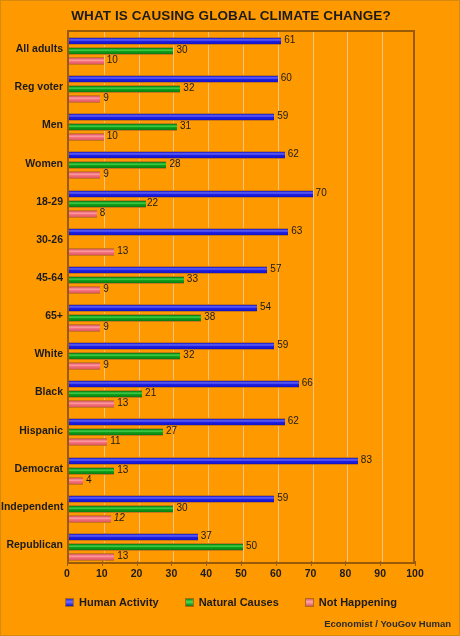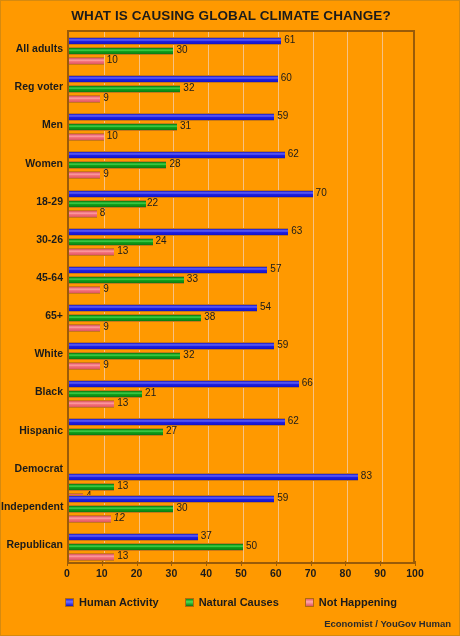--- a/index.html
+++ b/index.html
@@ -291,24 +291,20 @@
           <div class="bar-line" style="top: 25.0714px; width: 348px;">
             <div class="bar nothap" title="18-29 — Not Happening: 8" style="width: 27.84px;"></div>
             <span class="bar-value" style="left: 30.84px;">8</span>
           </div>
         </div>
         <div class="cat-group" style="top: 190.714px; height: 38.1429px;">
           <div class="bar-line" style="top: 5.07143px; width: 348px;">
             <div class="bar human" title="30-44 — Human Activity: 63" style="width: 219.24px;"></div>
             <span class="bar-value" style="left: 222.24px;">63</span>
           </div>
-          <div class="bar-line" style="top: 15.0714px; width: 348px;">
-            <div class="bar natural" title="30-44 — Natural Causes: 24" style="width: 83.52px;"></div>
-            <span class="bar-value" style="left: 86.52px;">24</span>
-          </div>
           <div class="bar-line" style="top: 25.0714px; width: 348px;">
             <div class="bar nothap" title="30-44 — Not Happening: 13" style="width: 45.24px;"></div>
             <span class="bar-value" style="left: 48.24px;">13</span>
           </div>
         </div>
         <div class="cat-group" style="top: 228.857px; height: 38.1429px;">
           <div class="bar-line" style="top: 5.07143px; width: 348px;">
             <div class="bar human" title="45-64 — Human Activity: 57" style="width: 198.36px;"></div>
             <span class="bar-value" style="left: 201.36px;">57</span>
           </div>
@@ -365,22 +361,26 @@
         </div>
         <div class="cat-group" style="top: 381.429px; height: 38.1429px;">
           <div class="bar-line" style="top: 5.07143px; width: 348px;">
             <div class="bar human" title="Hispanic — Human Activity: 62" style="width: 215.76px;"></div>
             <span class="bar-value" style="left: 218.76px;">62</span>
           </div>
           <div class="bar-line" style="top: 15.0714px; width: 348px;">
             <div class="bar natural" title="Hispanic — Natural Causes: 27" style="width: 93.96px;"></div>
             <span class="bar-value" style="left: 96.96px;">27</span>
           </div>
-        </div>
-        <div class="cat-group" style="top: 419.571px; height: 38.1429px; margin-top: 16px;">
+          <div class="bar-line" style="top: 25.0714px; width: 348px;">
+            <div class="bar nothap" title="Hispanic — Not Happening: 11" style="width: 38.28px;"></div>
+            <span class="bar-value" style="left: 41.28px;">11</span>
+          </div>
+        </div>
+        <div class="cat-group" style="top: 419.571px; height: 38.1429px;">
           <div class="bar-line" style="top: 5.07143px; width: 348px;">
             <div class="bar human" title="Democrat — Human Activity: 83" style="width: 288.84px;"></div>
             <span class="bar-value" style="left: 291.84px;">83</span>
           </div>
           <div class="bar-line" style="top: 15.0714px; width: 348px;">
             <div class="bar natural" title="Democrat — Natural Causes: 13" style="width: 45.24px;"></div>
             <span class="bar-value" style="left: 48.24px;">13</span>
           </div>
           <div class="bar-line" style="top: 25.0714px; width: 348px;">
             <div class="bar nothap" title="Democrat — Not Happening: 4" style="width: 13.92px;"></div>

